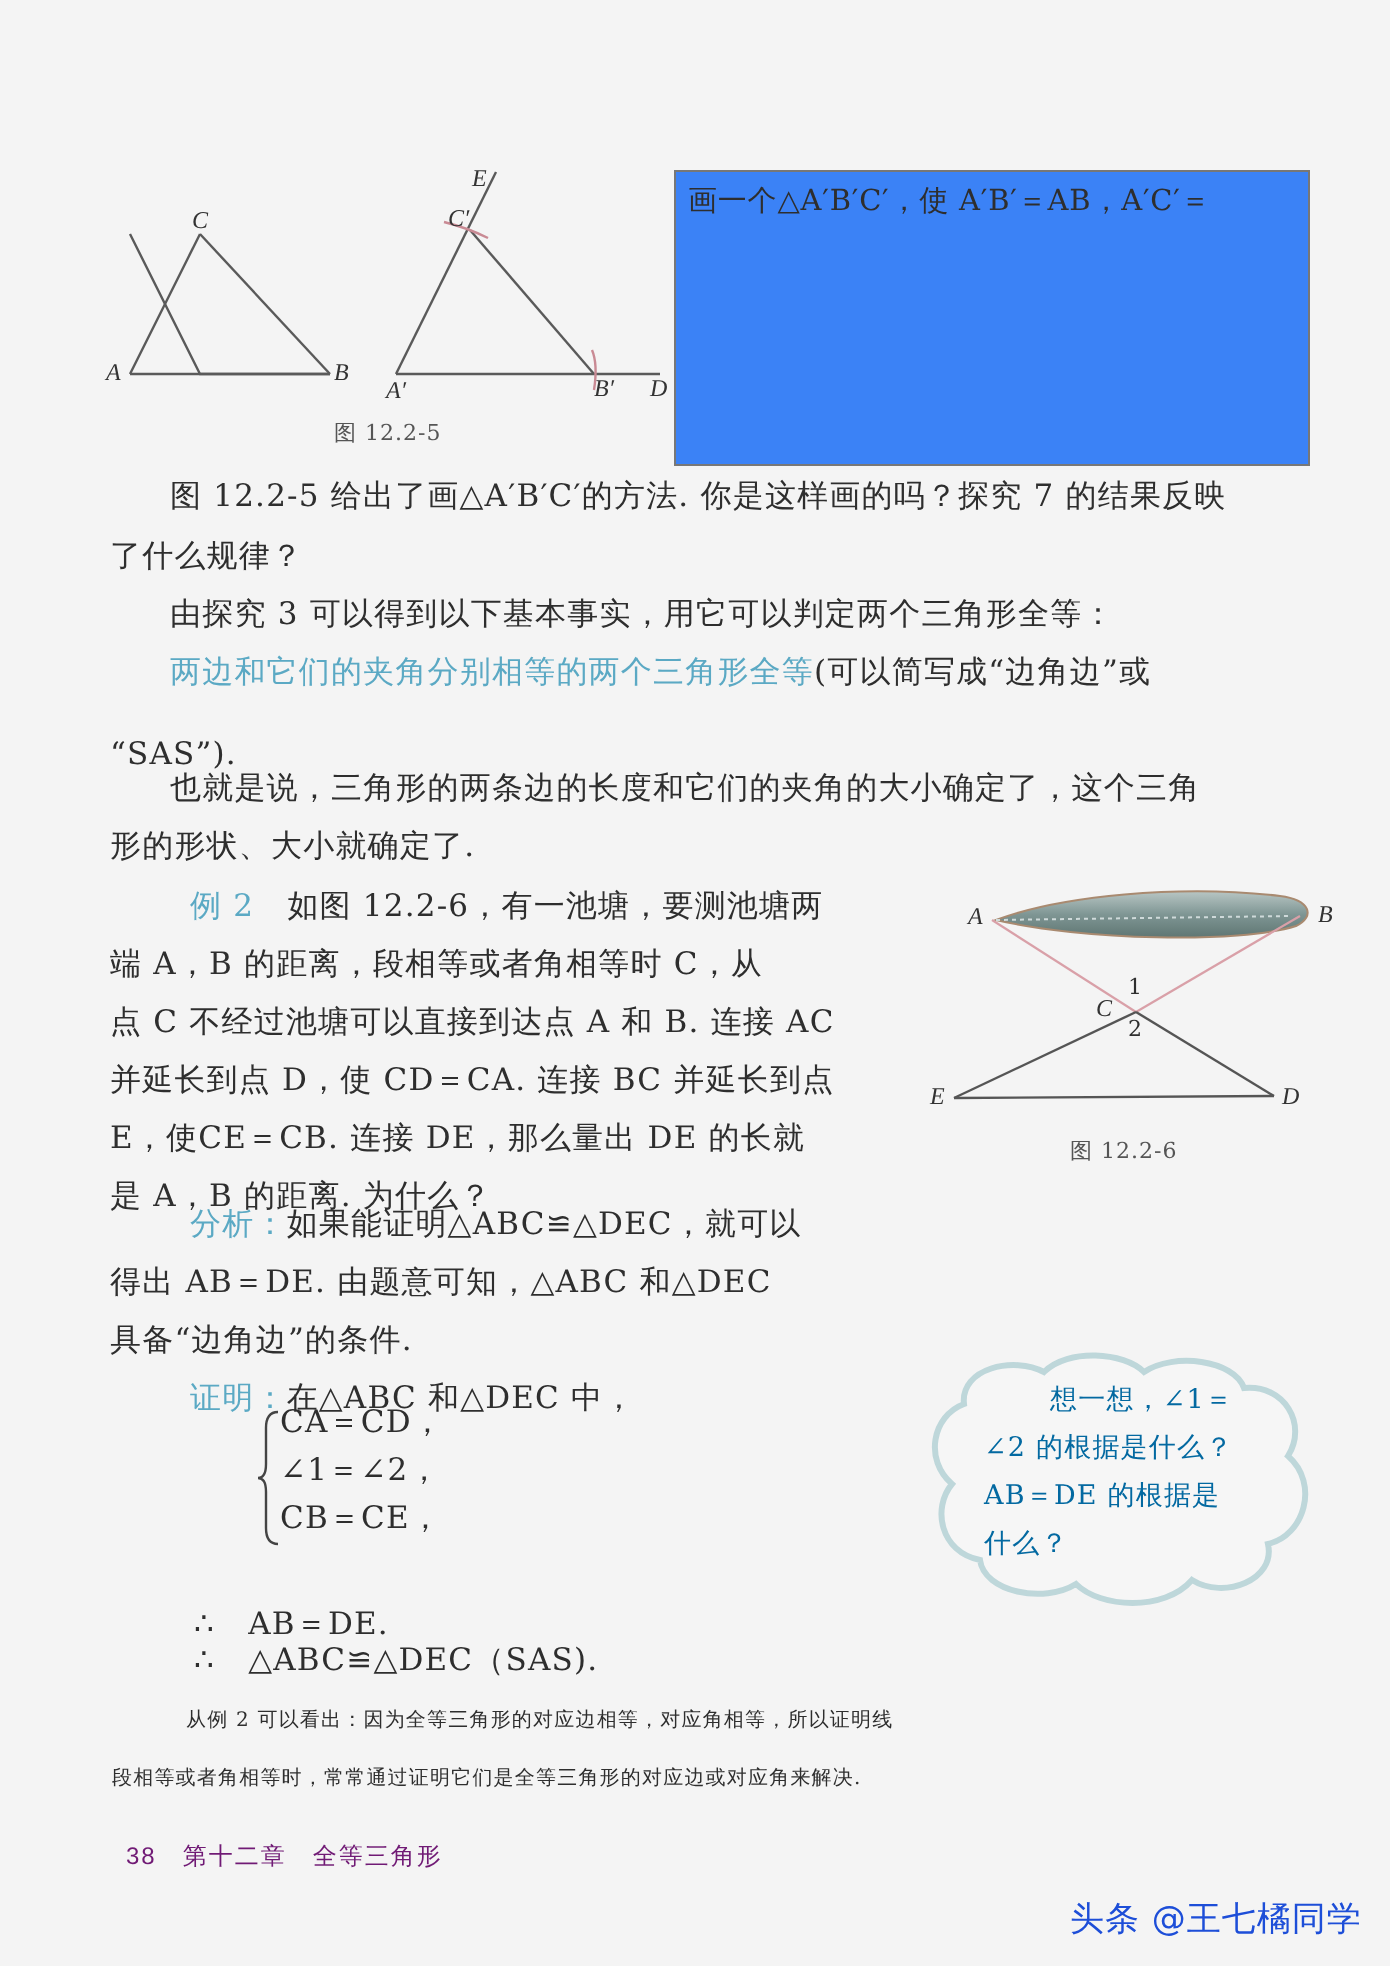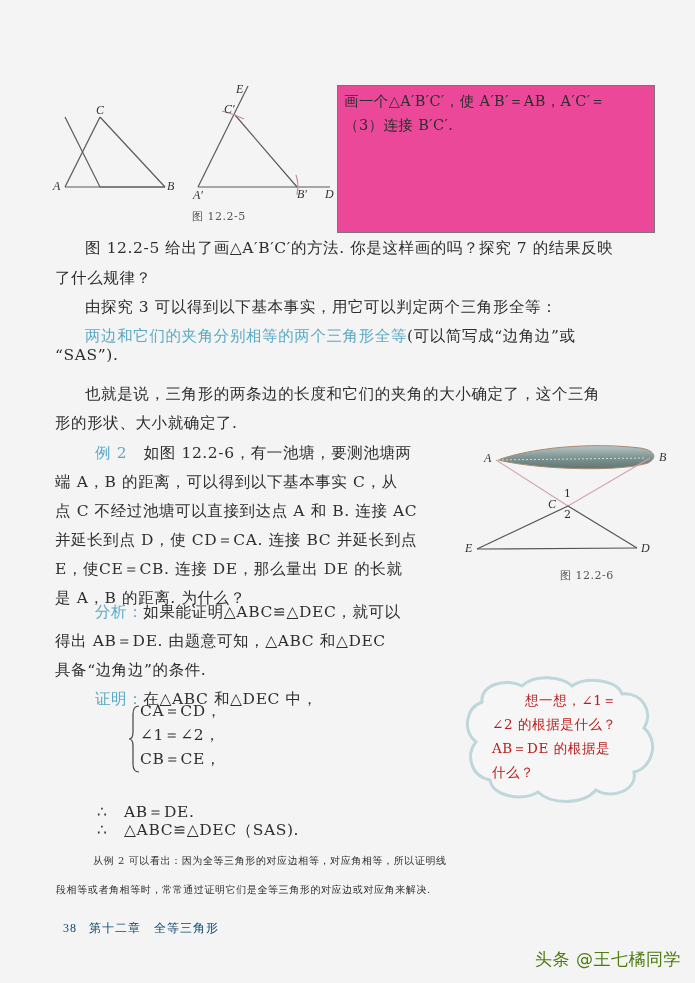--- a/index.html
+++ b/index.html
@@ -5,31 +5,31 @@
   html, body { margin:0; padding:0; }
   body {
     width:695px; height:983px; position:relative; overflow:hidden;
     background:#f4f4f4;
     font-family:"DejaVu Serif","Liberation Serif",serif;
     color:#2e2e2e;
   }
   .abs { position:absolute; }
   .txt { font-size:15.5px; line-height:29px; letter-spacing:0.6px; white-space:nowrap; }
   .blue { color:#5ba9c4; }
-  .cap { font-size:11px; color:#555; letter-spacing:0.5px; font-family:"DejaVu Serif",serif;margin-left:25px; }
+  .cap { font-size:11px; color:#555; letter-spacing:0.5px; font-family:"DejaVu Serif",serif; }
   .lbl { font-size:12px; font-style:italic; font-family:"Liberation Serif",serif; color:#333; }
   .box {
     left:337px; top:85px; width:318px; height:148px;
     border:1.3px solid #777; box-sizing:border-box; padding:3px 6px;
-    background:#ec4899;
+    background:#3b82f6;
   }
   .box .line { font-size:14.5px; line-height:24px; white-space:nowrap; letter-spacing:0.4px; }
-  .cloud-text { font-size:13.5px; line-height:24.5px; white-space:nowrap; color:#b91c1c; letter-spacing:0.6px; }
-  .footer { font-size:12px; color:#0c4a6e; font-family:Liberation Serif, serif; letter-spacing:1px; }
-  .watermark { font-size:17px; color:#4d7c0f; font-family:"DejaVu Sans",sans-serif; letter-spacing:0.5px; }
+  .cloud-text { font-size:13.5px; line-height:24.5px; white-space:nowrap; color:#0369a1; letter-spacing:0.6px; }
+  .footer { font-size:12px; color:#701a75; font-family:Liberation Sans, sans-serif; letter-spacing:1px; }
+  .watermark { font-size:17px; color:#1d4ed8; font-family:"DejaVu Sans",sans-serif; letter-spacing:0.5px; }
 </style>
 </head>
 <body>
 
 <svg class="abs" style="left:0;top:70px" width="340" height="160">
   <g stroke="#5a5a5a" stroke-width="1.2" fill="none">
 
     <polyline points="65,47 100,117 165,117"></polyline>
     <line x1="100" y1="47" x2="65" y2="117"></line>
     <line x1="100" y1="47" x2="165" y2="117"></line>
@@ -48,37 +48,36 @@
 <span class="abs lbl" style="left:167px;top:179px">B</span>
 <span class="abs lbl" style="left:236px;top:82px">E</span>
 <span class="abs lbl" style="left:224px;top:102px">C′</span>
 <span class="abs lbl" style="left:193px;top:188px">A′</span>
 <span class="abs lbl" style="left:297px;top:187px">B′</span>
 <span class="abs lbl" style="left:325px;top:187px">D</span>
 <span class="abs cap" style="left:167px;top:209px">图 12.2-5</span>
 
 <div class="abs box">
   <div class="line">画一个△A′B′C′，使 A′B′＝AB，A′C′＝</div>
-  <div class="line">（3）连接 B′C′.</div>
 </div>
 
 <div class="abs txt" style="left:85px;top:234px">图 12.2-5 给出了画△A′B′C′的方法. 你是这样画的吗？探究 7 的结果反映</div>
 <div class="abs txt" style="left:55px;top:264px">了什么规律？</div>
 <div class="abs txt" style="left:85px;top:293px">由探究 3 可以得到以下基本事实，用它可以判定两个三角形全等：</div>
 <div class="abs txt" style="left:85px;top:322px">
   <span class="blue">两边和它们的夹角分别相等的两个三角形全等</span><span>(可以简写成“边角边”或</span>
 </div>
-<div class="abs txt" style="left:55px;top:341px">“SAS”).</div>
+<div class="abs txt" style="left:55px;top:363px">“SAS”).</div>
 <div class="abs txt" style="left:85px;top:380px">也就是说，三角形的两条边的长度和它们的夹角的大小确定了，这个三角</div>
 <div class="abs txt" style="left:55px;top:409px">形的形状、大小就确定了.</div>
 
 <div class="abs txt" style="left:95px;top:439px">
   <span class="blue">例 2</span>&nbsp;&nbsp;&nbsp;<span>如图 12.2-6，有一池塘，要测池塘两</span>
 </div>
-<div class="abs txt" style="left:55px;top:468px">端 A，B 的距离，可以得到以下基本事实 C，从</div>
+<div class="abs txt" style="left:55px;top:468px">端 A，B 的距离，段相等或者角相等时 C，从</div>
 <div class="abs txt" style="left:55px;top:497px">点 C 不经过池塘可以直接到达点 A 和 B. 连接 AC</div>
 <div class="abs txt" style="left:55px;top:526px">并延长到点 D，使 CD＝CA. 连接 BC 并延长到点</div>
 <div class="abs txt" style="left:55px;top:555px">E，使CE＝CB. 连接 DE，那么量出 DE 的长就</div>
 <div class="abs txt" style="left:55px;top:584px">是 A，B 的距离. 为什么？</div>
 
 <svg class="abs" style="left:470px;top:430px" width="215" height="170">
   <defs>
     <linearGradient id="pond" x1="0" y1="0" x2="0" y2="1">
       <stop offset="0" stop-color="#b8c6c4"></stop>
       <stop offset="0.5" stop-color="#7f9694"></stop>

